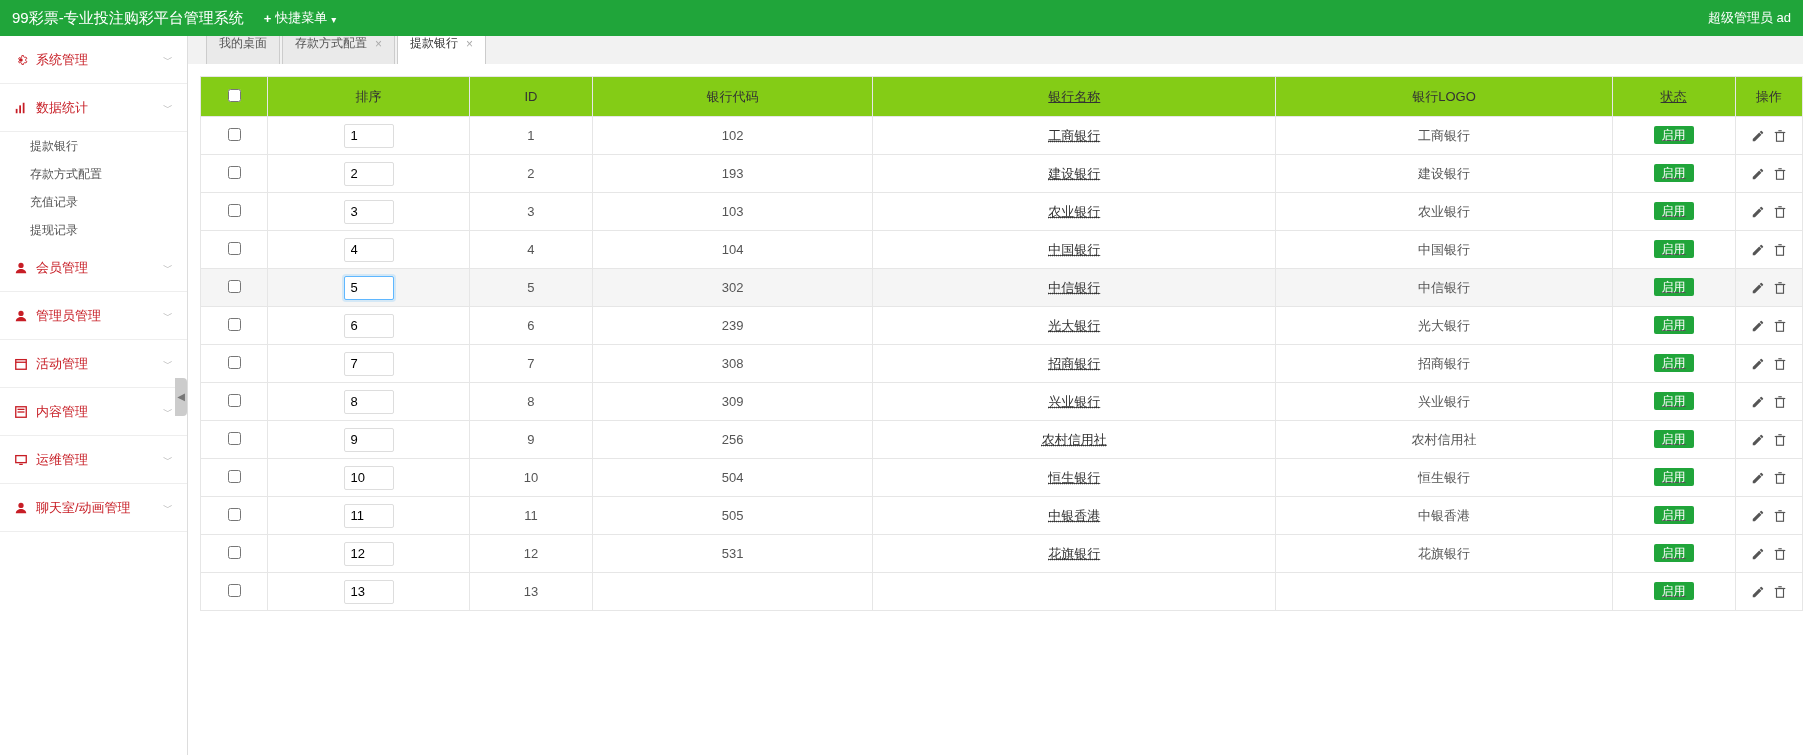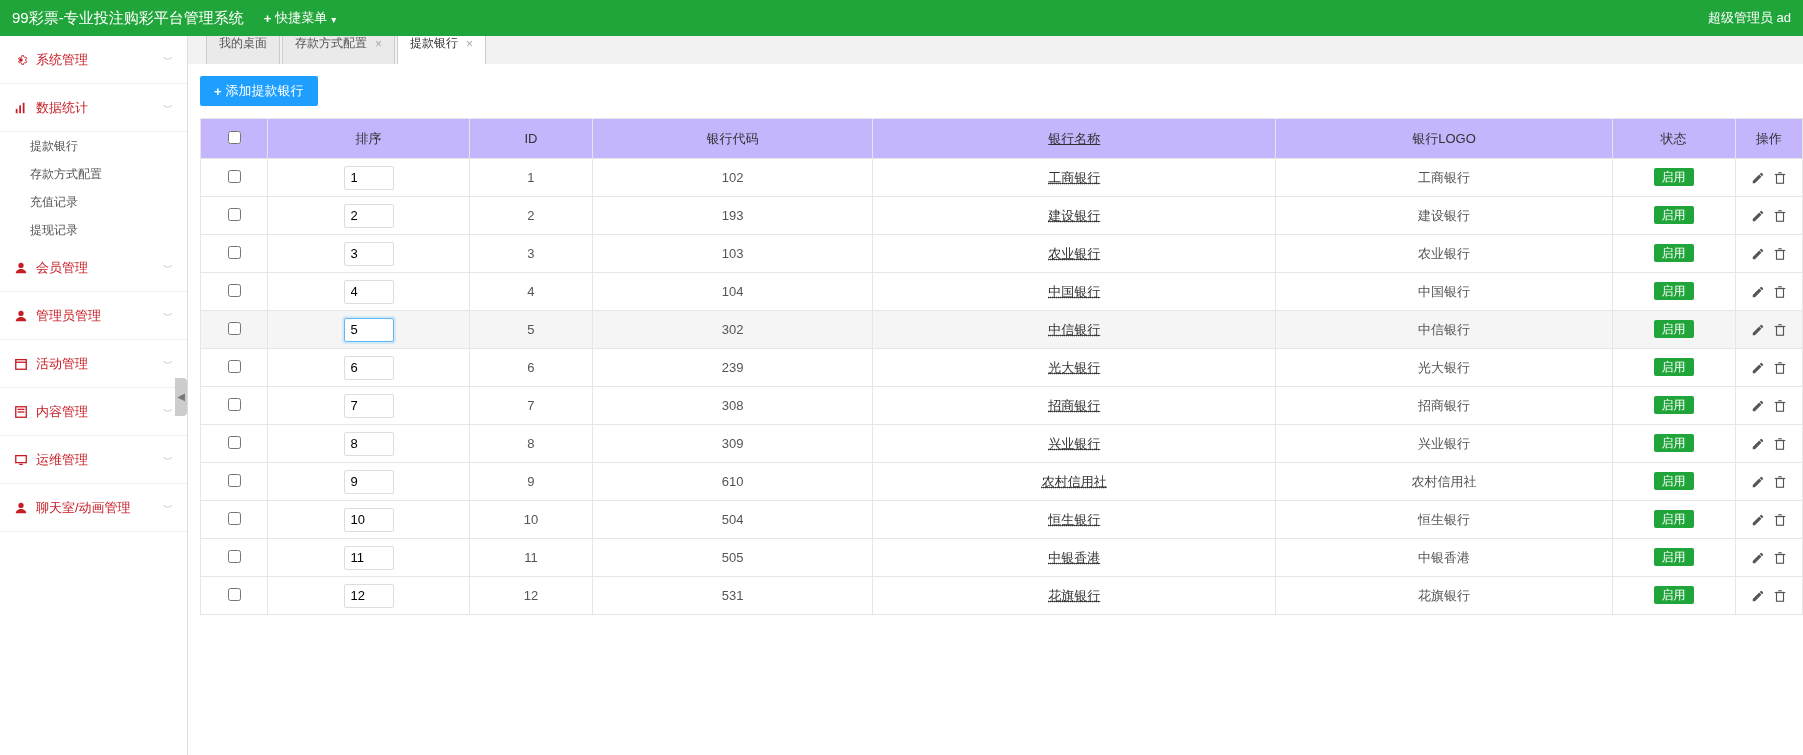--- a/index.html
+++ b/index.html
@@ -22,29 +22,29 @@
 .main { flex: 1; display: flex; flex-direction: column; overflow: hidden; }
 .tabs { height: 28px; background: #f2f2f2; display: flex; align-items: flex-end; padding-left: 18px; padding-top: 4px; gap: 2px; }
 .tab { height: 42px; padding: 0 12px; display: flex; align-items: center; gap: 8px; background: #eaeaea; border: 1px solid #ccc; border-bottom: none; border-radius: 3px 3px 0 0; font-size: 12px; color: #555; cursor: pointer; }
 .tab.active { background: #fff; color: #333; }
 .tab-close { color: #aaa; font-size: 12px; cursor: pointer; }
 .content { flex: 1; background: #fff; margin: 0 0 0 0; padding: 12px 0 0 12px; overflow: auto; }
 .toolbar { margin-bottom: 12px; }
 .btn-primary { background: #1E9FFF; color: #fff; border: none; height: 30px; padding: 0 14px; border-radius: 2px; font-size: 13px; cursor: pointer; display: inline-flex; align-items: center; gap: 4px; }
 table { width: 100%; border-collapse: collapse; }
 th, td { border: 1px solid #e6e6e6; text-align: center; font-size: 13px; }
-th { height: 40px; background: #c4b5fd; font-weight: 500; color: #333; }
+th { height: 40px; background: #84cc16; font-weight: 500; color: #333; }
 td { height: 38px; color: #555; }
 .col-check { width: 60px; }
 .col-sort { width: 180px; }
 .col-id { width: 110px; }
 .col-code { width: 250px; }
 .col-name { width: 360px; text-decoration: underline; }
 .col-logo { width: 300px; }
-.col-status { width: 110px; }
+.col-status { width: 110px; text-decoration: underline; }
 .col-op { width: 60px; }
 input[type="checkbox"] { width: 13px; height: 13px; cursor: pointer; }
 .sort-input { width: 50px; height: 24px; border: 1px solid #ddd; border-radius: 2px; text-align: left; padding: 0 6px; font-size: 13px; }
 .sort-input.focused { border-color: #5FB7FF; box-shadow: 0 0 0 2px rgba(30,159,255,0.15); }
 .bank-link { color: #333; text-decoration: underline; text-decoration-style: dotted; cursor: pointer; }
 .badge { background: #20a53a; color: #fff; padding: 2px 8px; border-radius: 2px; font-size: 12px; }
 .op-icons { display: flex; gap: 8px; justify-content: center; }
 .op-icon { width: 14px; height: 14px; cursor: pointer; color: #555; }
 .plus-icon::before { content: "+"; font-weight: bold; }
 .caret-down::before { content: "▾"; font-size: 10px; }
@@ -199,26 +199,20 @@
         <div class="tab">
           <span>存款方式配置</span>
           <span class="tab-close">×</span>
         </div>
         <div class="tab active">
           <span>提款银行</span>
           <span class="tab-close">×</span>
         </div>
       </div>
     <div class="content">
-      <div class="toolbar">
-        <button class="btn-primary">
-          <span class="plus-icon"></span>
-          <span>添加提款银行</span>
-        </button>
-      </div>
       <table>
         <thead>
           <tr id="thead-row">
               <th class="col-check"><input type="checkbox" style=""></th>
               <th class="col-sort">排序</th>
               <th class="col-id">ID</th>
               <th class="col-code">银行代码</th>
               <th class="col-name">银行名称</th>
               <th class="col-logo">银行LOGO</th>
               <th class="col-status">状态</th>
@@ -391,21 +385,21 @@
                       <line x1="2" y1="4" x2="14" y2="4"></line>
                       <line x1="6" y1="2" x2="10" y2="2"></line>
                     </svg></span>
                 </div>
               </td>
   </tr>
             <tr>
     <td class="col-check"><input type="checkbox" style=""></td>
     <td class="col-sort"><input type="number" class="sort-input" value="9" style=""></td>
     <td class="col-id">9</td>
-    <td class="col-code">610</td>
+    <td class="col-code">256</td>
     <td class="col-name"><span class="bank-link">农村信用社</span></td>
     <td class="col-logo">农村信用社</td>
     <td class="col-status"><span class="badge">启用</span></td>
     <td class="col-op">
                 <div class="op-icons">
                   <span class="op-icon"><svg viewBox="0 0 16 16" fill="currentColor">
                       <path d="M2 11.5V14h2.5l7.4-7.4-2.5-2.5L2 11.5zM13.7 4.8a.7.7 0 000-1l-1.5-1.5a.7.7 0 00-1 0l-1.2 1.2 2.5 2.5 1.2-1.2z"></path>
                     </svg></span>
                   <span class="op-icon"><svg viewBox="0 0 16 16" fill="none" stroke="currentColor" stroke-width="1.3">
                       <rect x="4" y="4" width="8" height="10"></rect>
@@ -457,20 +451,41 @@
                 </div>
               </td>
   </tr>
             <tr>
     <td class="col-check"><input type="checkbox" style=""></td>
     <td class="col-sort"><input type="number" class="sort-input" value="12" style=""></td>
     <td class="col-id">12</td>
     <td class="col-code">531</td>
     <td class="col-name"><span class="bank-link">花旗银行</span></td>
     <td class="col-logo">花旗银行</td>
+    <td class="col-status"><span class="badge">启用</span></td>
+    <td class="col-op">
+                <div class="op-icons">
+                  <span class="op-icon"><svg viewBox="0 0 16 16" fill="currentColor">
+                      <path d="M2 11.5V14h2.5l7.4-7.4-2.5-2.5L2 11.5zM13.7 4.8a.7.7 0 000-1l-1.5-1.5a.7.7 0 00-1 0l-1.2 1.2 2.5 2.5 1.2-1.2z"></path>
+                    </svg></span>
+                  <span class="op-icon"><svg viewBox="0 0 16 16" fill="none" stroke="currentColor" stroke-width="1.3">
+                      <rect x="4" y="4" width="8" height="10"></rect>
+                      <line x1="2" y1="4" x2="14" y2="4"></line>
+                      <line x1="6" y1="2" x2="10" y2="2"></line>
+                    </svg></span>
+                </div>
+              </td>
+  </tr>
+            <tr>
+    <td class="col-check"><input type="checkbox" style=""></td>
+    <td class="col-sort"><input type="number" class="sort-input" value="13" style=""></td>
+    <td class="col-id">13</td>
+    <td class="col-code"></td>
+    <td class="col-name"></td>
+    <td class="col-logo"></td>
     <td class="col-status"><span class="badge">启用</span></td>
     <td class="col-op">
                 <div class="op-icons">
                   <span class="op-icon"><svg viewBox="0 0 16 16" fill="currentColor">
                       <path d="M2 11.5V14h2.5l7.4-7.4-2.5-2.5L2 11.5zM13.7 4.8a.7.7 0 000-1l-1.5-1.5a.7.7 0 00-1 0l-1.2 1.2 2.5 2.5 1.2-1.2z"></path>
                     </svg></span>
                   <span class="op-icon"><svg viewBox="0 0 16 16" fill="none" stroke="currentColor" stroke-width="1.3">
                       <rect x="4" y="4" width="8" height="10"></rect>
                       <line x1="2" y1="4" x2="14" y2="4"></line>
                       <line x1="6" y1="2" x2="10" y2="2"></line>

